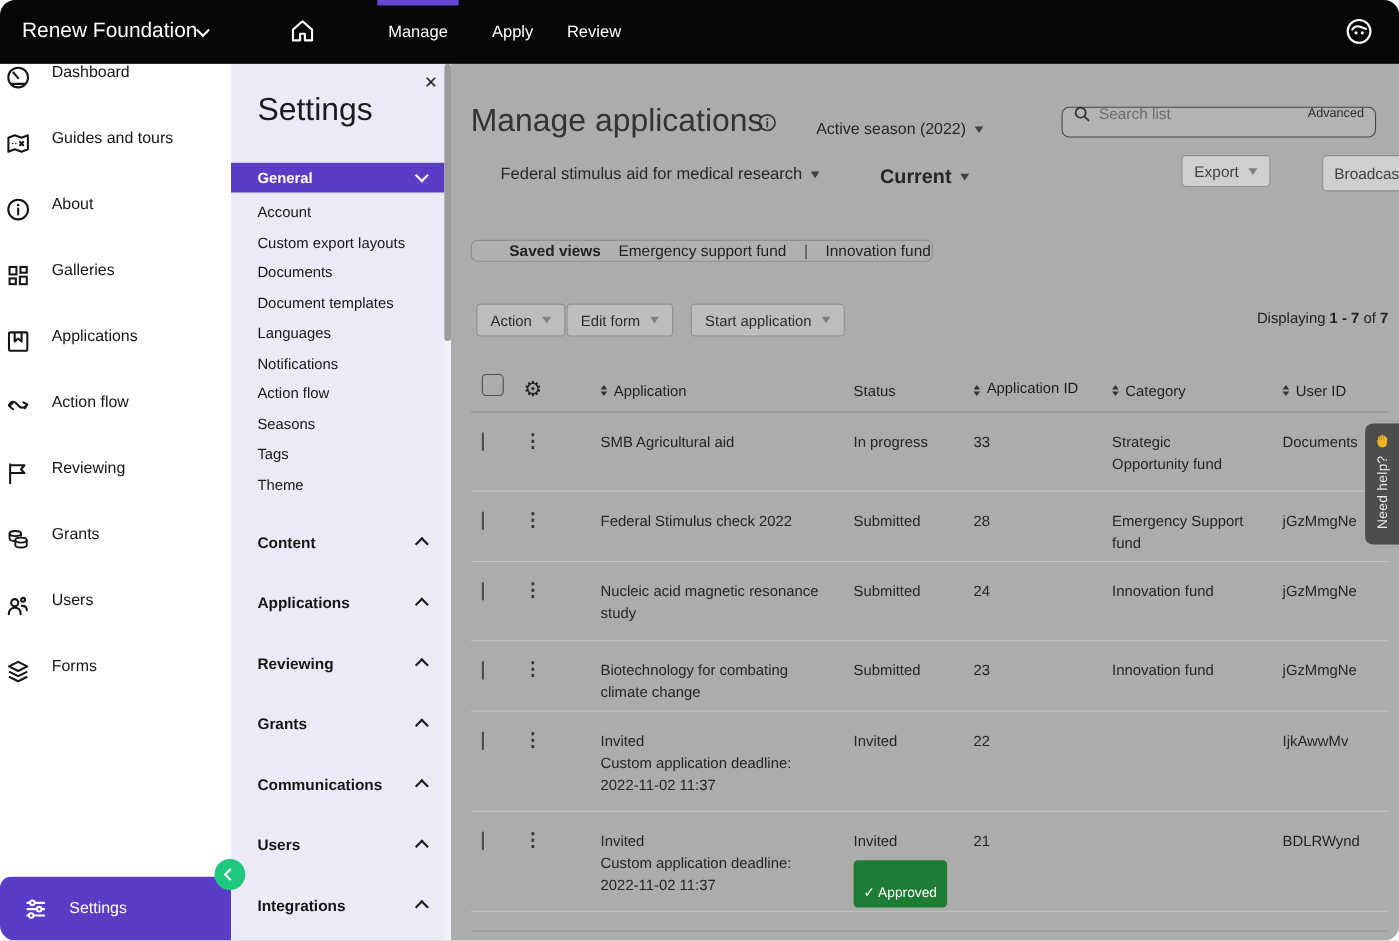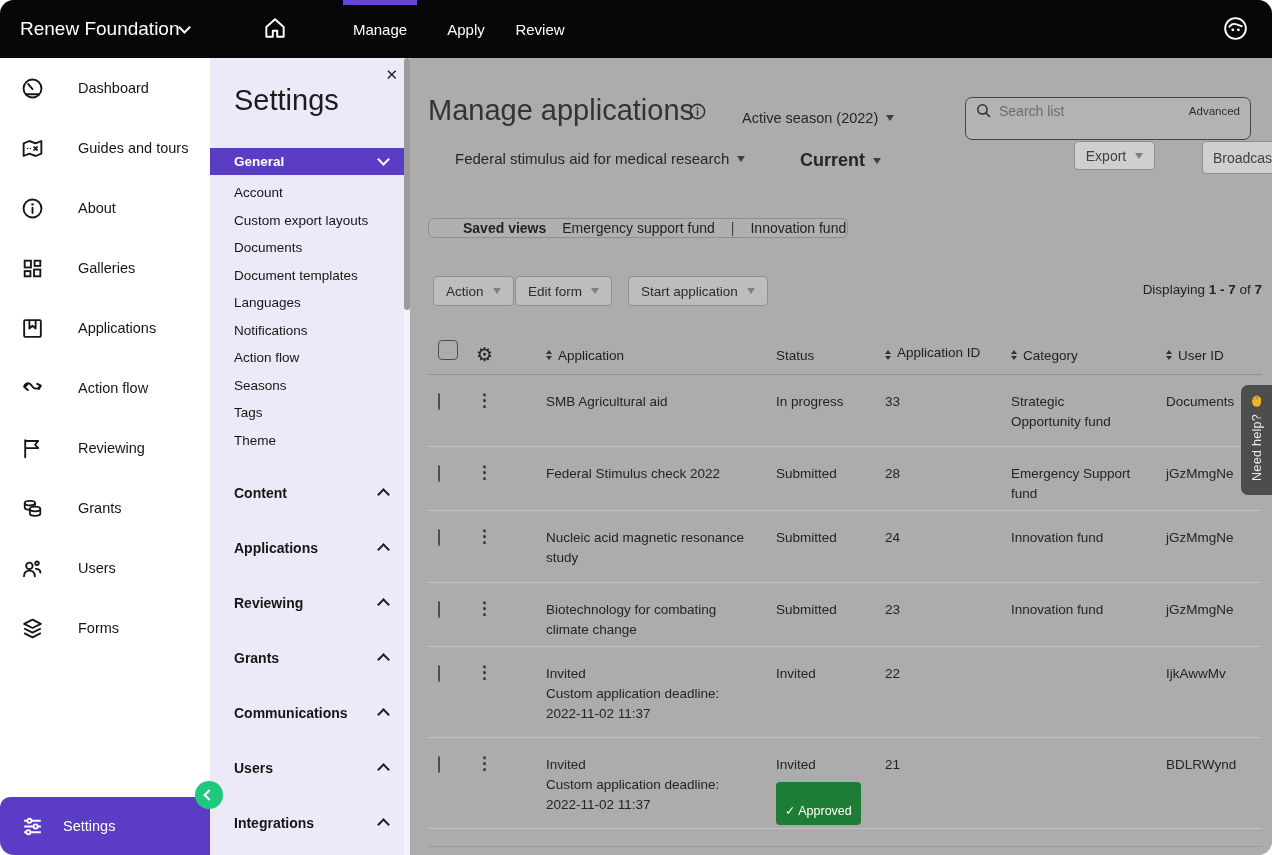--- a/index.html
+++ b/index.html
@@ -19,21 +19,21 @@
   .home-btn { position:absolute; left:262px; top:15px; background:none; border:none; cursor:pointer; }
   .nav-tab { position:absolute; top:0; height:58px; display:flex; align-items:center; justify-content:center; color:#fff; font-size:15px; cursor:pointer; }
   .nav-tab.active::before { content:""; position:absolute; left:0; top:0; width:100%; height:5px; background:#6747d6; }
   .tab-manage { left:343px; width:74px; }
   .tab-apply  { left:437px; width:58px; }
   .tab-review { left:506px; width:68px; }
   .avatar-btn { position:absolute; right:23px; top:15px; background:none; border:none; cursor:pointer; }
 
   
   .sidebar { position:absolute; left:0; top:58px; bottom:0; width:210px; background:#fff; z-index:20; }
-  .side-item { height:60px; display:flex; align-items:center; gap:33px; padding-left:20px; cursor:pointer; }
+  .side-item { height:60px; display:flex; gap:18px; padding-left:4px; cursor:pointer; }
   .side-item .slabel { font-size:14.5px; color:#161616; }
   .side-settings { position:absolute; left:0; bottom:0; width:210px; height:58px; background:#5b3cc4; border-radius:10px 10px 0 0; display:flex; align-items:center; gap:18px; padding-left:20px; cursor:pointer; }
   .side-settings .slabel { color:#fff; font-size:14.5px; }
   .collapse-fab { position:absolute; left:195px; top:781px; width:28px; height:28px; border-radius:50%; background:#1ec97e; border:none; z-index:40; cursor:pointer; display:flex; align-items:center; justify-content:center; }
   .collapse-fab .chev { padding:3px; border-width:0 2.5px 2.5px 0; }
 
   
   .panel { position:absolute; left:210px; top:58px; bottom:0; width:200px; background:#eceaf8; z-index:20; }
   .panel-close { position:absolute; right:12px; top:8px; background:none; border:none; font-size:15px; color:#222; cursor:pointer; }
   .panel-title { font-weight:300; font-size:29px; color:#1c1c1c; padding:26px 0 0 24px; }
@@ -49,21 +49,21 @@
   .main { position:absolute; left:410px; top:58px; right:0; bottom:0; background:#acacac; }
   .page-title { position:absolute; left:18px; top:36px; font-weight:300; font-size:29px; color:#333; }
   .info-icon { position:absolute; left:278px; top:44px; cursor:pointer; }
   .selector { position:absolute; display:flex; align-items:center; gap:8px; font-size:14.5px; color:#262626; cursor:pointer; }
   .season-sel { left:332px; top:52px; font-weight:500; }
   .program-sel { left:45px; top:92px; font-size:15px; }
   .round-sel { left:390px; top:92px; font-size:18px;font-weight:bold; }
   .caret { width:0; height:0; border-left:4.5px solid transparent; border-right:4.5px solid transparent; border-top:6px solid #3f3f3f; }
   .caret.gray { border-top-color:#808080; }
 
-  .search-box { position:absolute; left:555px; top:39px; width:286px; height:43px; border:1.6px solid #454545; border-radius:7px; background:#b3b3b3; display:flex; align-items:center; padding:0 10px 16px 9px; }
+  .search-box { position:absolute; left:555px; top:39px; width:286px; height:28px; border:1.6px solid #454545; border-radius:7px; background:#b3b3b3; display:flex; align-items:center; padding:0 10px 16px 9px; }
   .search-box input { flex:1; border:none; background:transparent; outline:none; font-size:14px; color:#222; margin-left:7px; font-family:"Liberation Sans",sans-serif; }
   .search-box input::placeholder { color:#6c6c6c; }
   .adv-link { font-size:11.5px; color:#2c2c2c; cursor:pointer; }
 
   .btn { border:1px solid #8f8f8f; border-radius:4px; background:#cfcfcf; color:#404040; font-size:14px; font-family:"Liberation Sans",sans-serif; display:flex; align-items:center; justify-content:center; gap:9px; cursor:pointer; }
   .export-btn { position:absolute; left:664px; top:83px; width:81px; height:29px; }
   .broadcast-btn { position:absolute; left:756px; top:83px; width:85px; height:33px;margin-left:36px; }
 
   .saved-views { position:absolute; left:18px; top:160px; width:420px; height:20px; border:1px solid #8f8f8f; border-radius:6px; display:flex; align-items:center; gap:16px; padding-left:34px; font-size:14px; color:#222; background:#b0b0b0; }
   .saved-views .sv-label { font-weight:700; }

